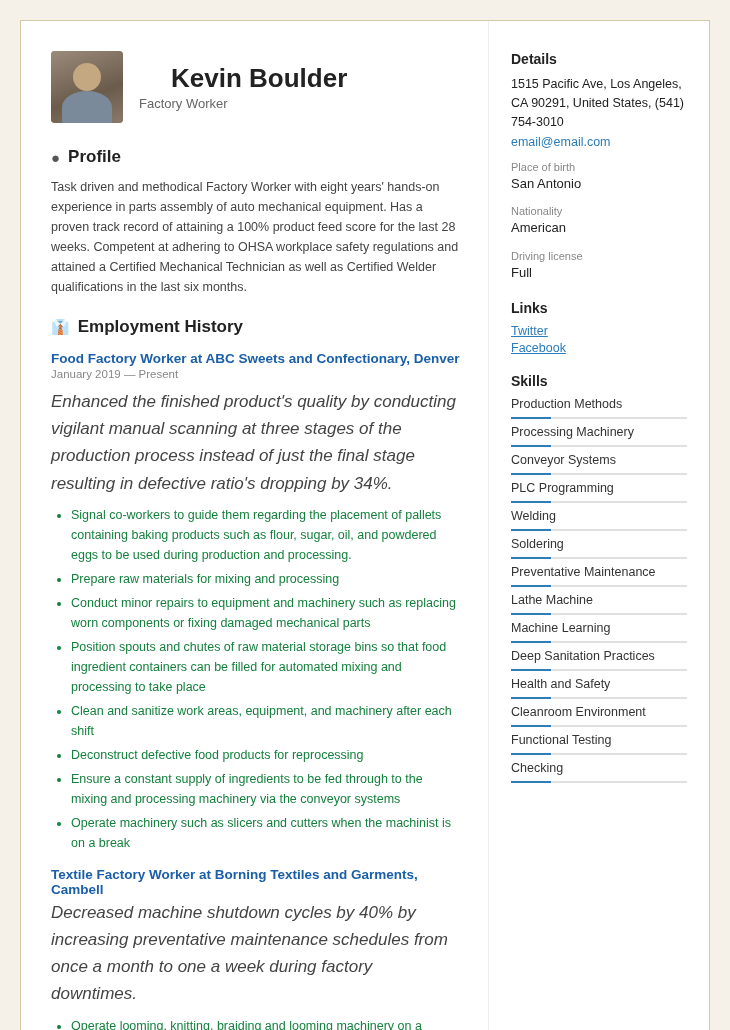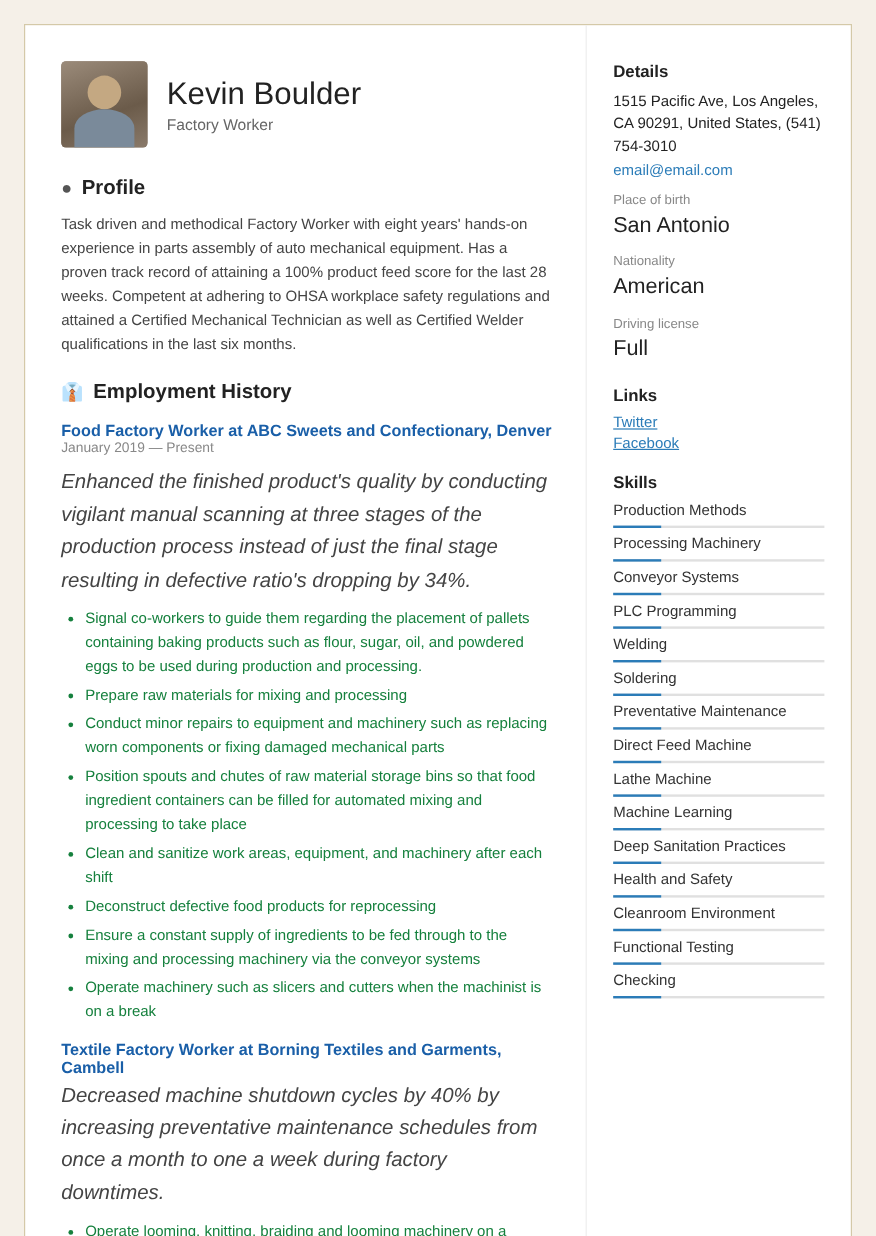--- a/index.html
+++ b/index.html
@@ -65,23 +65,24 @@
       content: '';
       position: absolute;
       bottom: 0; left: 50%;
       transform: translateX(-50%);
       width: 50px; height: 32px;
       border-radius: 50% 50% 0 0;
       background: #7a8a9a;
     }
     .header-info .name {
       font-size: 26px;
-      font-weight: normal;
+      font-weight: bold;
       color: #222;
       line-height: 1.2;
+      margin-left: 32px;
     }
     .header-info .title {
       font-size: 13px;
       color: #666;
       margin-top: 2px;
     }
 
     
     .section-title {
       display: flex;
@@ -156,21 +157,21 @@
     .detail-label {
       font-size: 11px;
       color: #888;
       margin-bottom: 2px;
       margin-top: 12px;
     }
     .detail-label:first-of-type {
       margin-top: 0;
     }
     .detail-value {
-      font-size: 18px;
+      font-size: 13px;
       color: #222;
       line-height: 1.4;
     }
     .detail-address {
       font-size: 12.5px;
       color: #222;
       line-height: 1.5;
       margin-bottom: 4px;
     }
     .detail-email {
@@ -285,21 +286,20 @@
 
     <div class="right-section-title">Skills</div>
     <div id="skills-container">
         <div class="skill-item">Production Methods</div>
         <div class="skill-item">Processing Machinery</div>
         <div class="skill-item">Conveyor Systems</div>
         <div class="skill-item">PLC Programming</div>
         <div class="skill-item">Welding</div>
         <div class="skill-item">Soldering</div>
         <div class="skill-item">Preventative Maintenance</div>
-        <div class="skill-item">Direct Feed Machine</div>
         <div class="skill-item">Lathe Machine</div>
         <div class="skill-item">Machine Learning</div>
         <div class="skill-item">Deep Sanitation Practices</div>
         <div class="skill-item">Health and Safety</div>
         <div class="skill-item">Cleanroom Environment</div>
         <div class="skill-item">Functional Testing</div>
         <div class="skill-item">Checking</div>
       </div>
   </div>
 </div>

